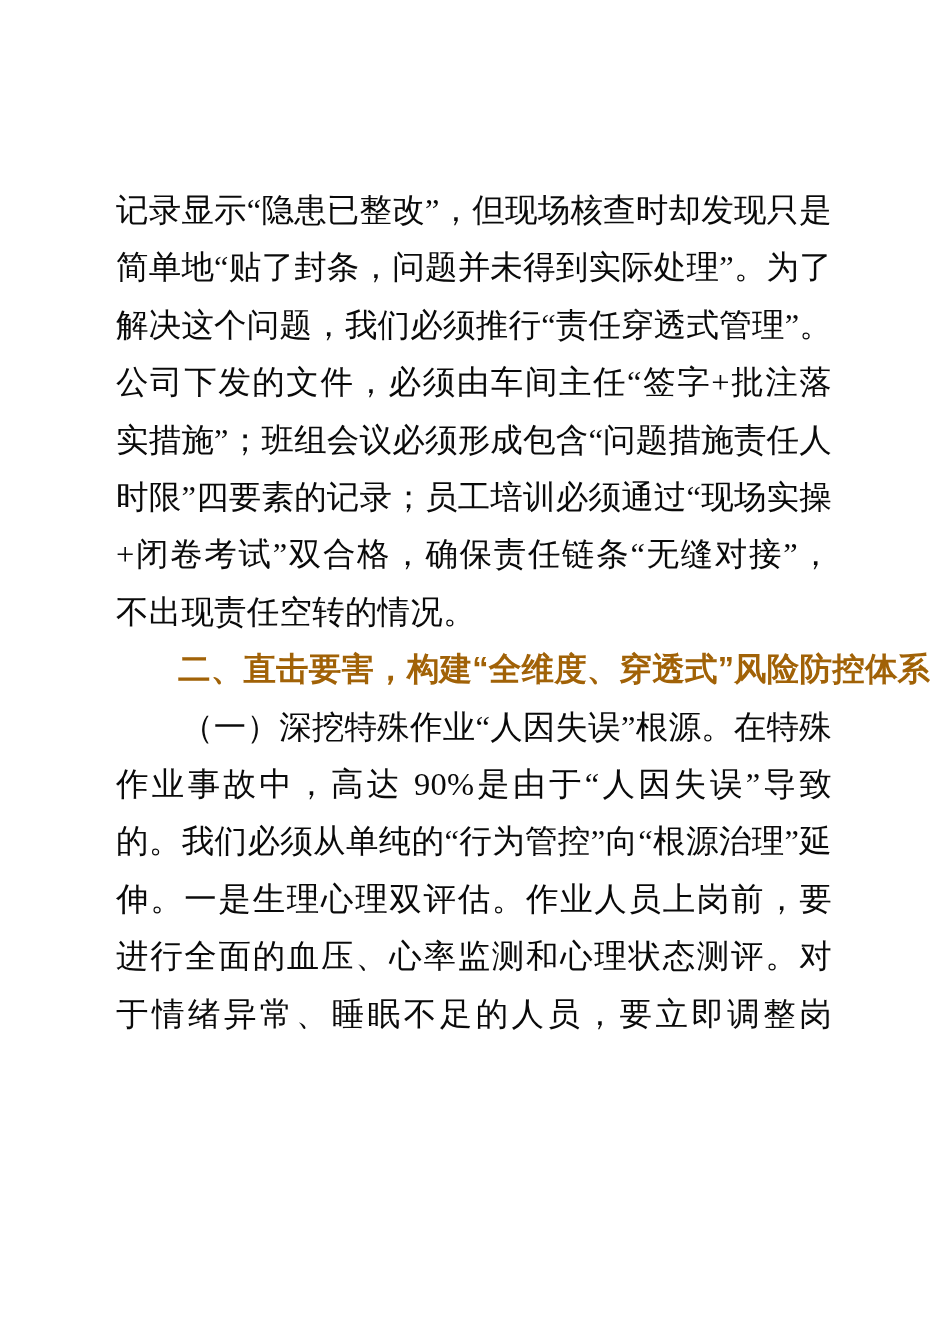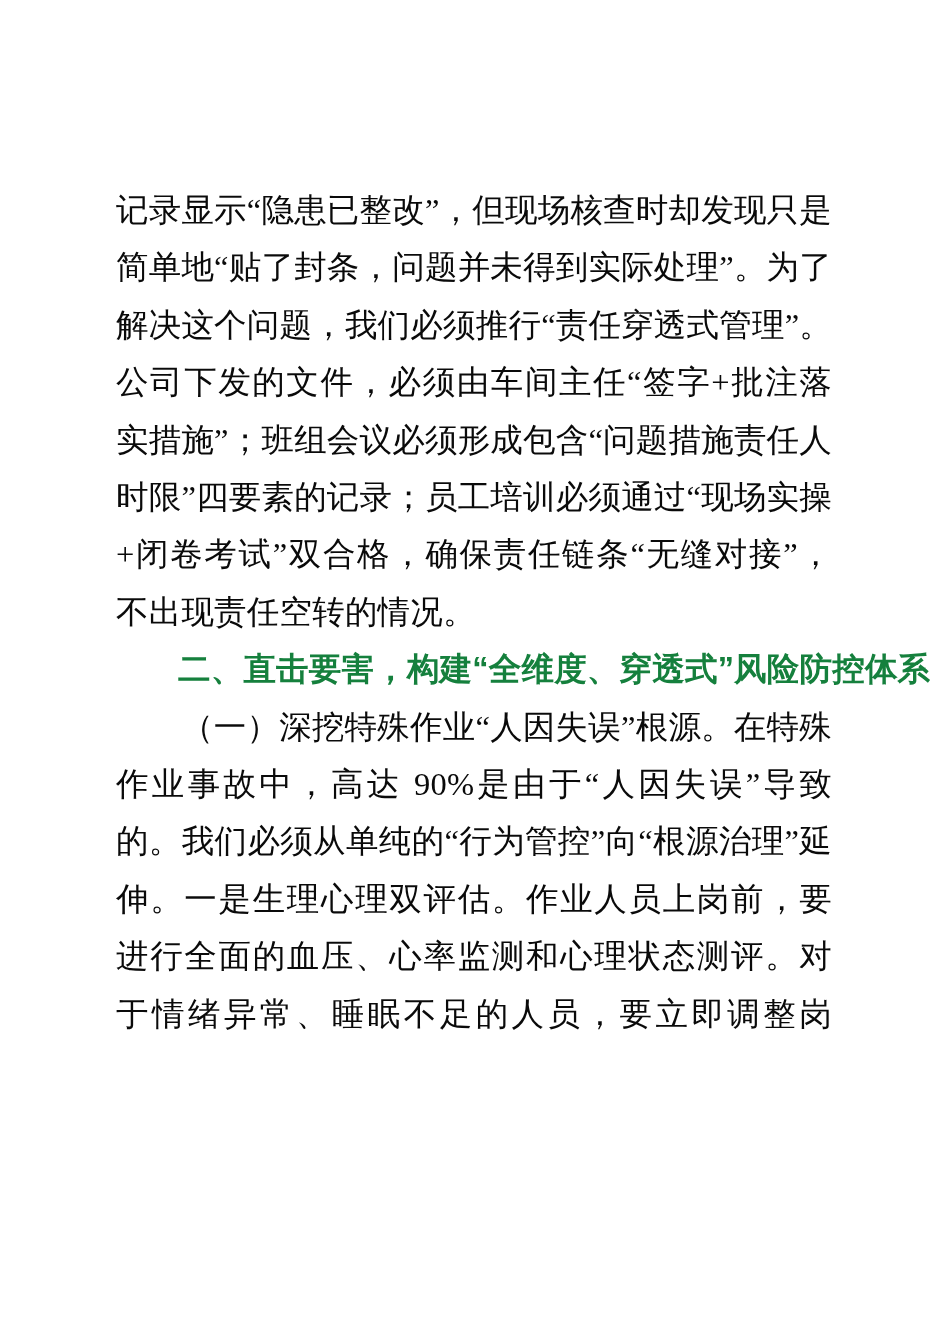--- a/index.html
+++ b/index.html
@@ -37,21 +37,21 @@
     -webkit-font-smoothing: antialiased;
   }
   .para.indent-2 {
     text-indent: 65px;
   }
   .heading {
     font-family: "Liberation Sans", "DejaVu Sans", sans-serif;
     font-size: 32.5px;
     line-height: 57.4px;
     font-weight: bold;
-    color: #15803d;
+    color: #a16207;
     margin: 0;
     text-indent: 62px;
     letter-spacing: 0.2px;
     white-space: nowrap;
   }
 </style>
 </head>
 <body>
 
 <div class="page">

